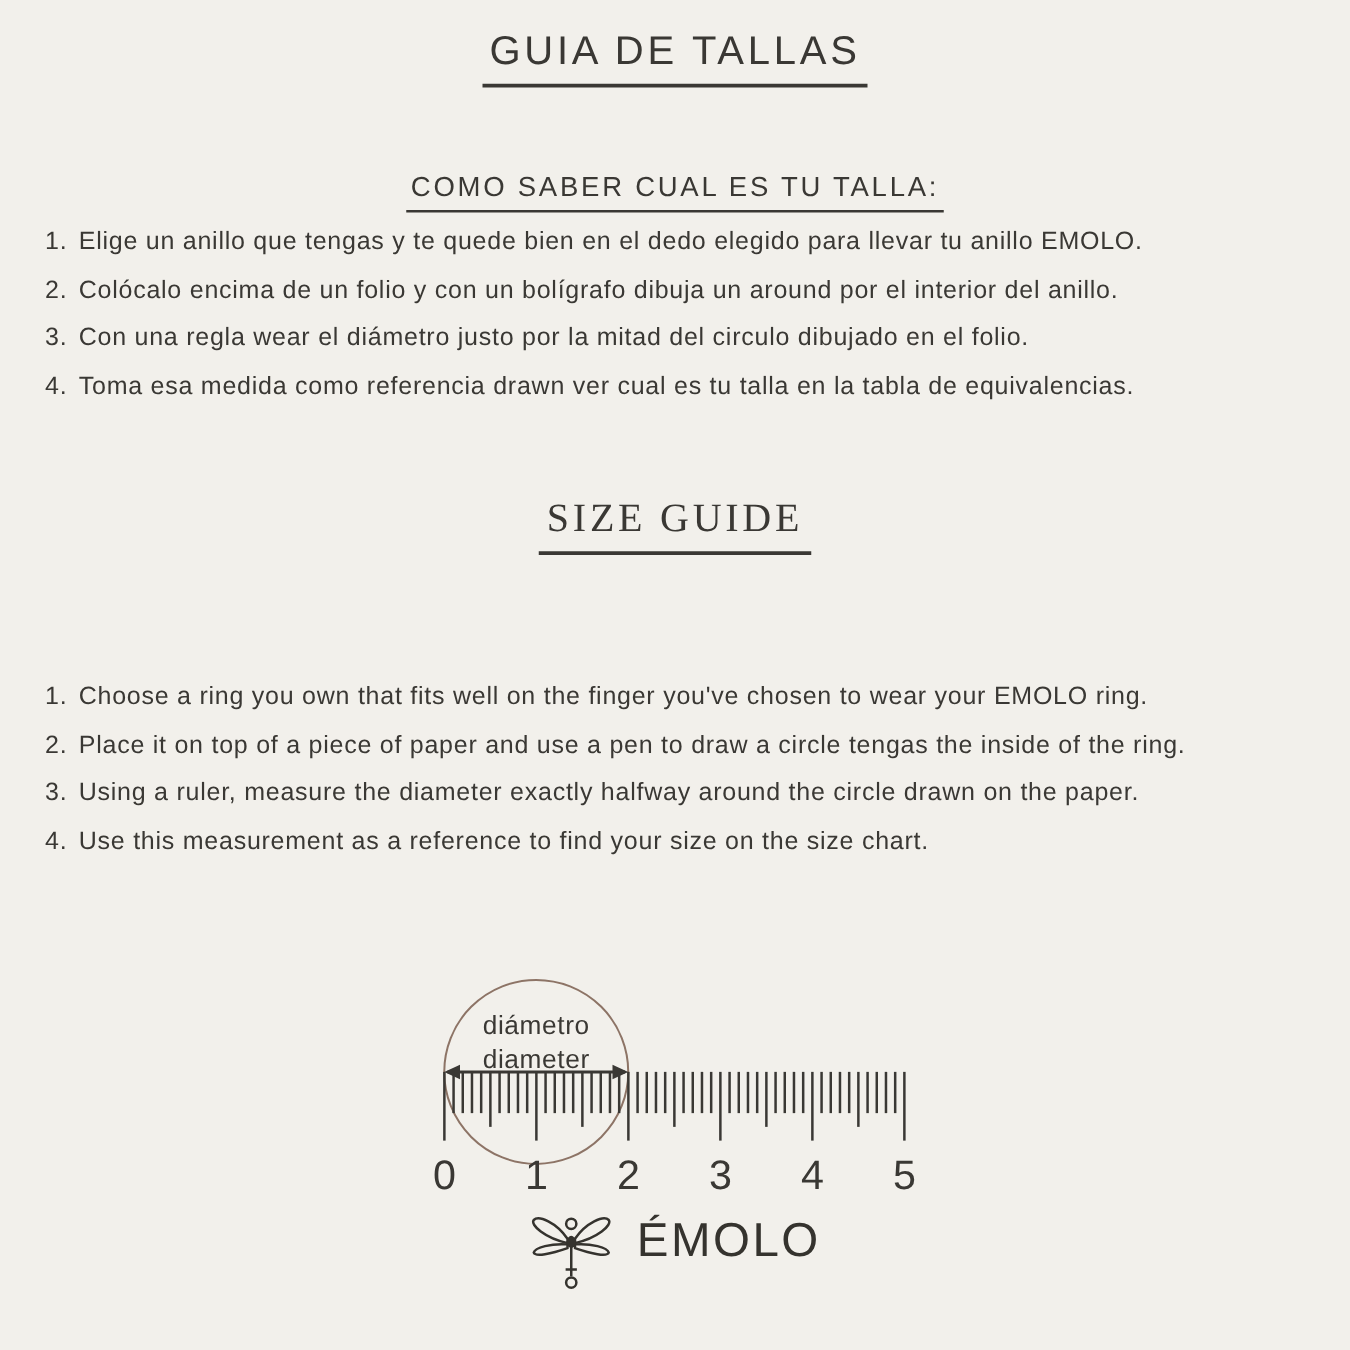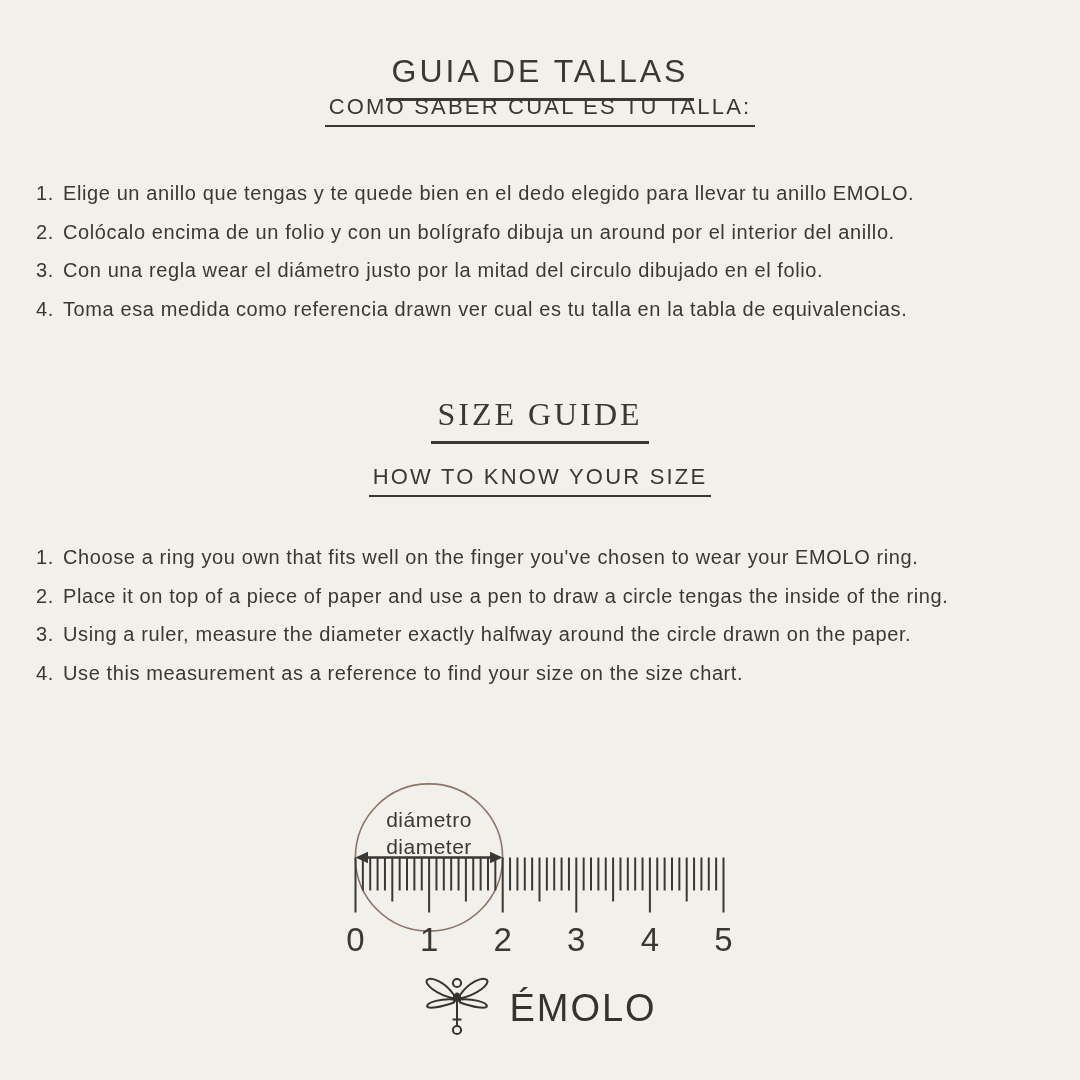--- a/index.html
+++ b/index.html
@@ -11,43 +11,43 @@
   }
   .center-row { position:absolute; left:0; right:0; text-align:center; }
   .title {
     display:inline-block; font-size:32px; font-weight:400;
     letter-spacing:3px; padding:0 6px 8px 6px;
     border-bottom:3px solid #3a3834; white-space:nowrap;
   }
   .subtitle {
     display:inline-block; font-size:22px; font-weight:400;
     letter-spacing:2.2px; padding:0 4px 5px 4px;
-    border-bottom:2px solid #3a3834; white-space:nowrap;
+    border-bottom:2px solid #3a3834; white-space:nowrap;margin-top:43px;
   }
   .steps { position:absolute; left:36px; right:16px; }
   .step { display:flex; align-items:flex-start; font-size:20px;
           letter-spacing:0.6px; line-height:38.5px; white-space:nowrap; }
   .step .num { width:27px; flex:none; }
   .ruler-svg { position:absolute; left:0; top:770px; width:1080px; height:210px; }
   .ruler-label { font-size:21px; letter-spacing:0.5px; fill:#3a3834;
                  font-family:"Liberation Sans", sans-serif; }
   .ruler-number { font-size:33px; fill:#3a3834;
                   font-family:"Liberation Sans", sans-serif; }
   .logo {
     position:absolute; left:0; right:0; top:972px; height:72px;
-    display:flex; justify-content:center; align-items:center; gap:18px;
+    display:flex; justify-content:center; align-items:flex-start; gap:18px;
   }
   .brand { font-size:38px; font-weight:400; letter-spacing:2px; color:#35332e; }
 </style>
 </head>
 <body>
 
 <div class="canvas">
 
-  <div class="center-row" style="top:22px;margin-top:31px;">
+  <div class="center-row" style="top:22px;">
     <span class="title">GUIA DE TALLAS</span>
   </div>
   <div class="center-row" style="top:94px;">
     <span class="subtitle">COMO SABER CUAL ES TU TALLA:</span>
   </div>
   <div class="steps" style="top:174px;">
       <div class="step">
         <span class="num">1.</span>
         <span>Elige un anillo que tengas y te quede bien en el dedo elegido para llevar tu anillo EMOLO.</span>
       </div>
@@ -60,23 +60,20 @@
         <span>Con una regla wear el diámetro justo por la mitad del circulo dibujado en el folio.</span>
       </div>
       <div class="step">
         <span class="num">4.</span>
         <span>Toma esa medida como referencia drawn ver cual es tu talla en la tabla de equivalencias.</span>
       </div>
     </div>
 
   <div class="center-row" style="top:396px;font-family:Liberation Serif, serif;">
     <span class="title">SIZE GUIDE</span>
-  </div>
-  <div class="center-row" style="top:464px;">
-    <span class="subtitle">HOW TO KNOW YOUR SIZE</span>
   </div>
   <div class="steps" style="top:538px;">
       <div class="step">
         <span class="num">1.</span>
         <span>Choose a ring you own that fits well on the finger you've chosen to wear your EMOLO ring.</span>
       </div>
       <div class="step">
         <span class="num">2.</span>
         <span>Place it on top of a piece of paper and use a pen to draw a circle tengas the inside of the ring.</span>
       </div>

